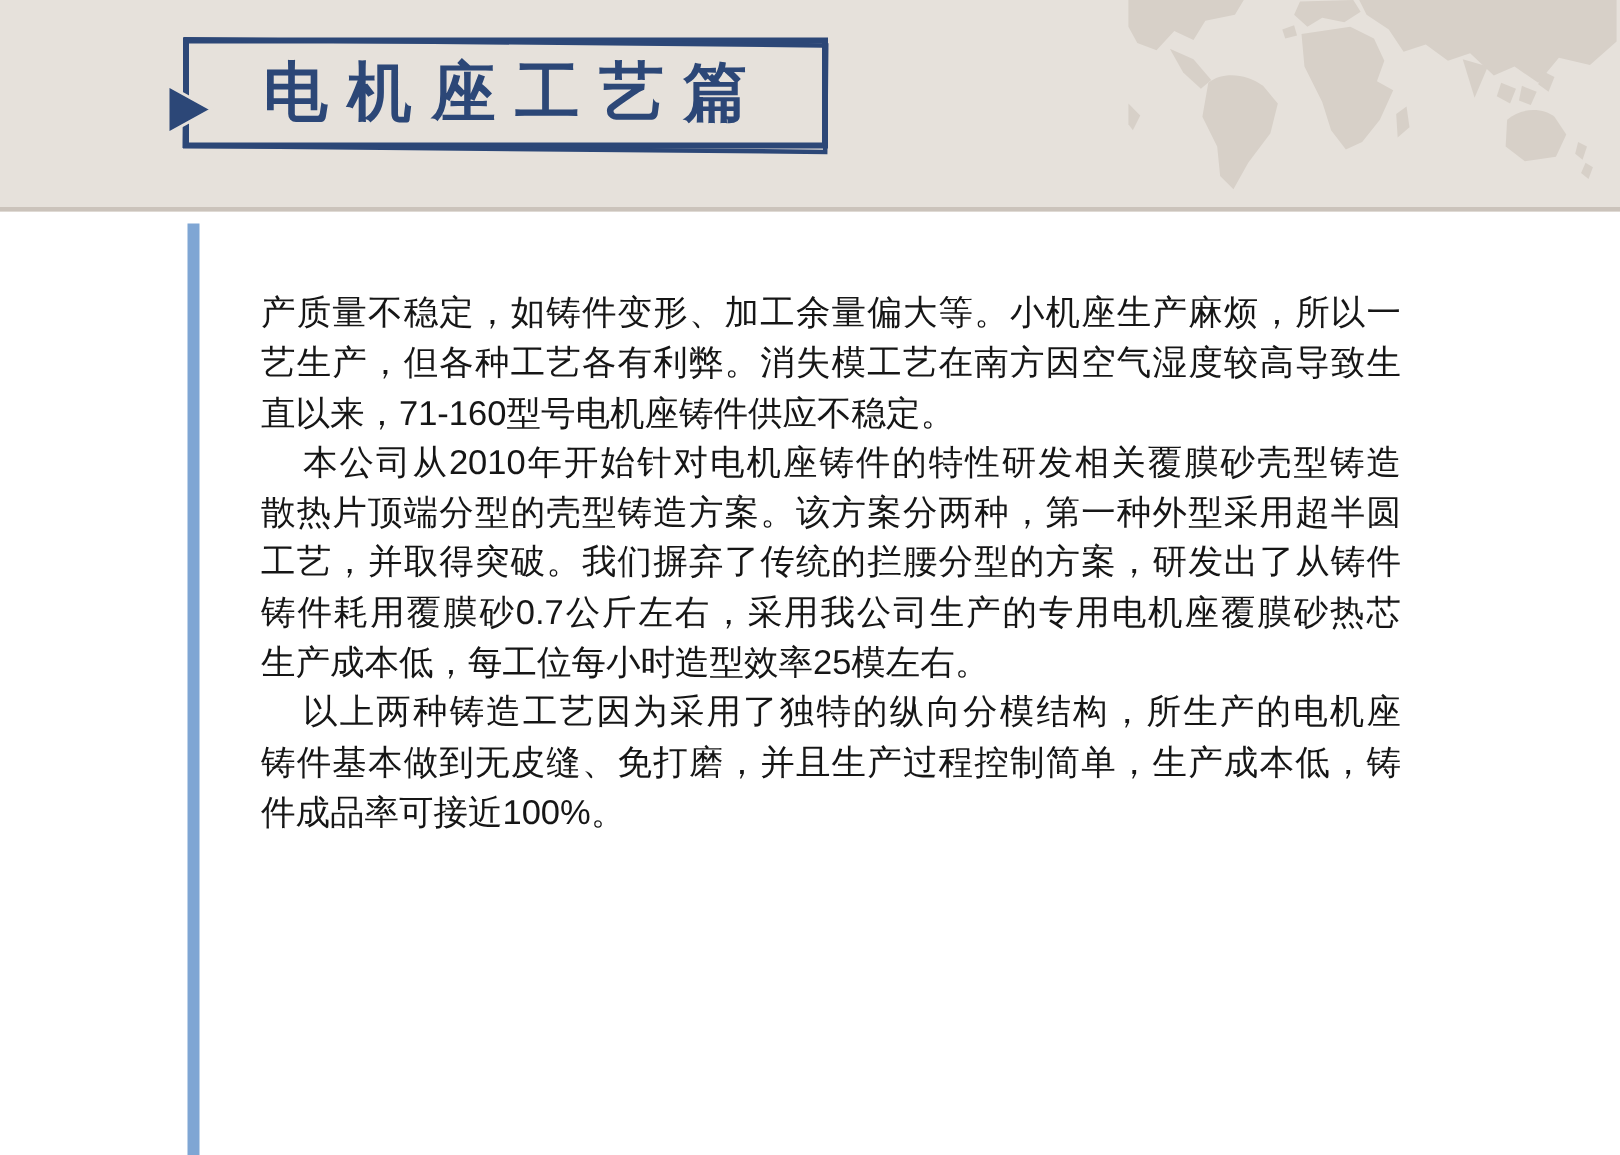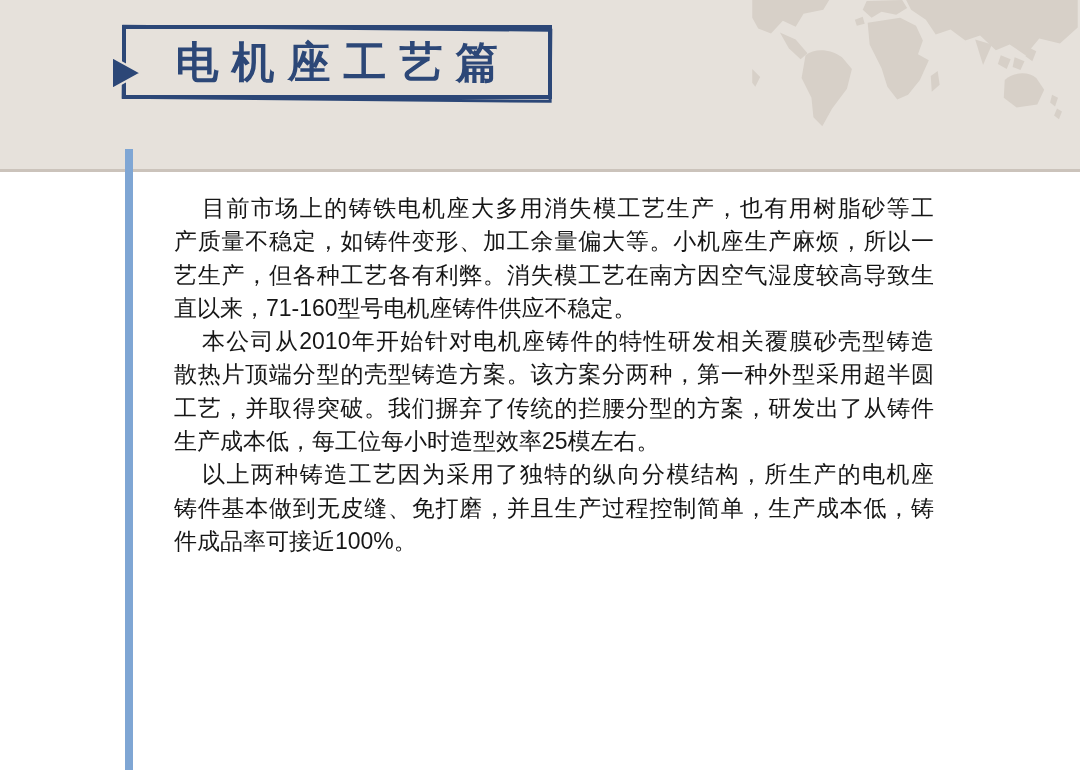--- a/index.html
+++ b/index.html
@@ -15,21 +15,21 @@
   body{
     font-family:"Liberation Sans", sans-serif;
     background:#ffffff;
     position:relative;
     overflow:hidden;
   }
   .page{position:absolute;inset:0;width:1080px;height:770px;background:#fff;}
 
   
   .header-band{
-    position:absolute;left:0;top:0;width:1080px;height:172px;
+    position:absolute;left:0;top:0;width:1080px;height:141px;
     background:var(--beige);
     border-bottom:3px solid var(--headerline);
   }
   .world-map{position:absolute;right:0;top:0;width:330px;height:143px;overflow:hidden;}
   .world-map svg{display:block;}
 
   
   .title-box{
     position:absolute;left:122px;top:25px;width:430px;height:74px;
     border:4px solid var(--navy);
@@ -122,29 +122,29 @@
 
     <svg class="arrow-icon" width="34" height="36" viewBox="0 0 34 36" xmlns="http://www.w3.org/2000/svg">
       <polygon points="2,2 31,18 2,34" fill="#2c4777" stroke="#e6e1db" stroke-width="2"></polygon>
     </svg>
   </div>
 
   <div class="accent-vline"></div>
 
   <div class="content-area">
       <div class="para">
-        <div class="line first">目前市场上的铸铁电机座大多用消失模工艺生产，也有用树脂砂等工</div>
         <div class="line">产质量不稳定，如铸件变形、加工余量偏大等。小机座生产麻烦，所以一</div>
         <div class="line">艺生产，但各种工艺各有利弊。消失模工艺在南方因空气湿度较高导致生</div>
         <div class="line last">直以来，71-160型号电机座铸件供应不稳定。</div>
       </div>
       <div class="para">
         <div class="line first">本公司从2010年开始针对电机座铸件的特性研发相关覆膜砂壳型铸造</div>
         <div class="line">散热片顶端分型的壳型铸造方案。该方案分两种，第一种外型采用超半圆</div>
         <div class="line">工艺，并取得突破。我们摒弃了传统的拦腰分型的方案，研发出了从铸件</div>
+        <div class="line">铸件耗用覆膜砂0.7公斤左右，采用我公司生产的专用电机座覆膜砂热芯</div>
         <div class="line last">生产成本低，每工位每小时造型效率25模左右。</div>
       </div>
       <div class="para">
         <div class="line first">以上两种铸造工艺因为采用了独特的纵向分模结构，所生产的电机座</div>
         <div class="line">铸件基本做到无皮缝、免打磨，并且生产过程控制简单，生产成本低，铸</div>
         <div class="line last">件成品率可接近100%。</div>
       </div>
     </div>
 
 </div>

